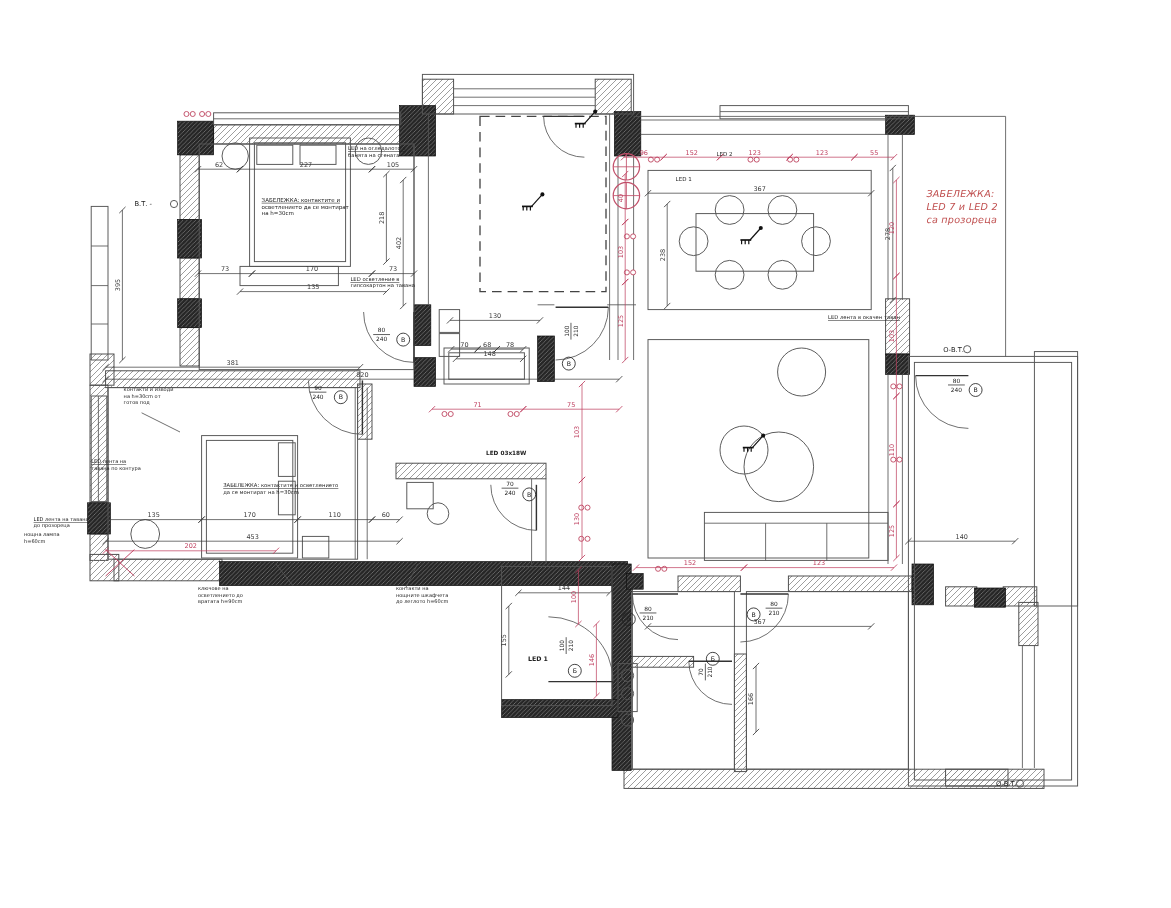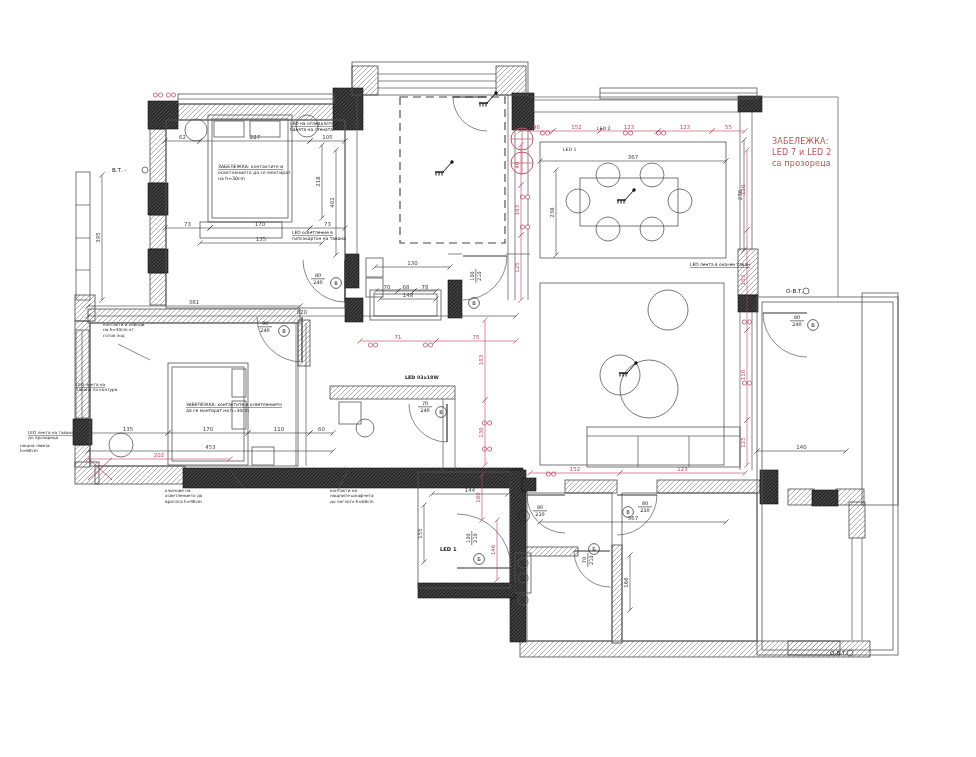--- a/index.html
+++ b/index.html
@@ -1,19 +1,19 @@
 <!DOCTYPE html>
 <html><head>
 <meta charset="utf-8">
 <style>
   html,body{margin:0;padding:0;background:#fff;}
   .sheet{position:relative;width:976px;height:757px;background:#fff;overflow:hidden;
          font-family:"DejaVu Sans",sans-serif;}
-  .note{position:absolute;left:772px;top:136px;width:100px;color:#c05050;
-        font-size:8px;line-height:11px;letter-spacing:.2px;}
+  .note{position:absolute;left:772px;top:156px;width:100px;color:#c05050;
+        font-size:8px;line-height:11px;letter-spacing:.2px;font-style:italic;}
   .note span{display:block;}
   svg text{font-family:"DejaVu Sans",sans-serif;}
 </style>
 </head>
 <body>
 
 <div class="sheet">
   <div id="canvas"><svg viewBox="0 0 976 757" width="976" height="757">
         <defs>
           <pattern id="ph" width="5" height="5" patternUnits="userSpaceOnUse">

